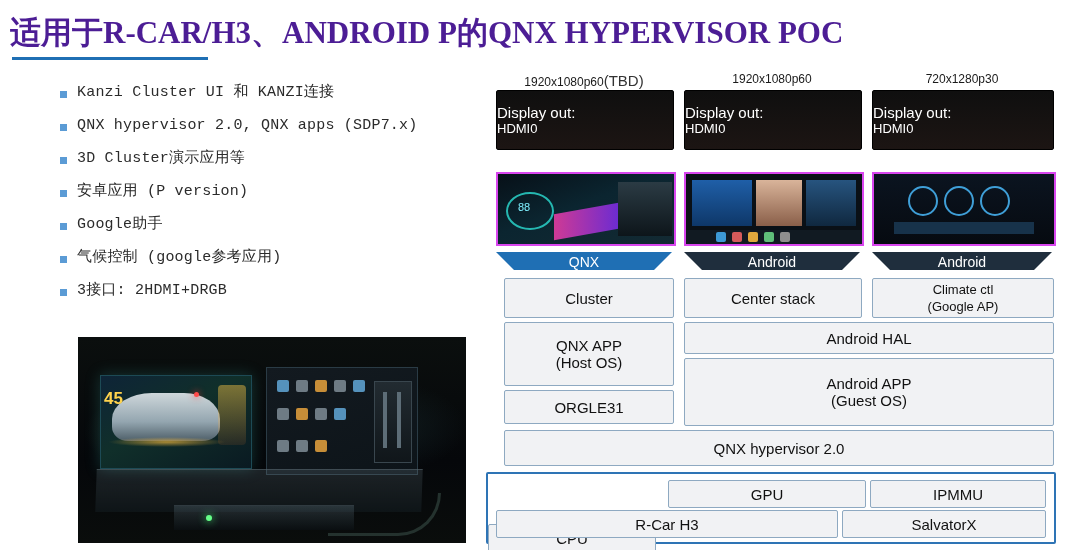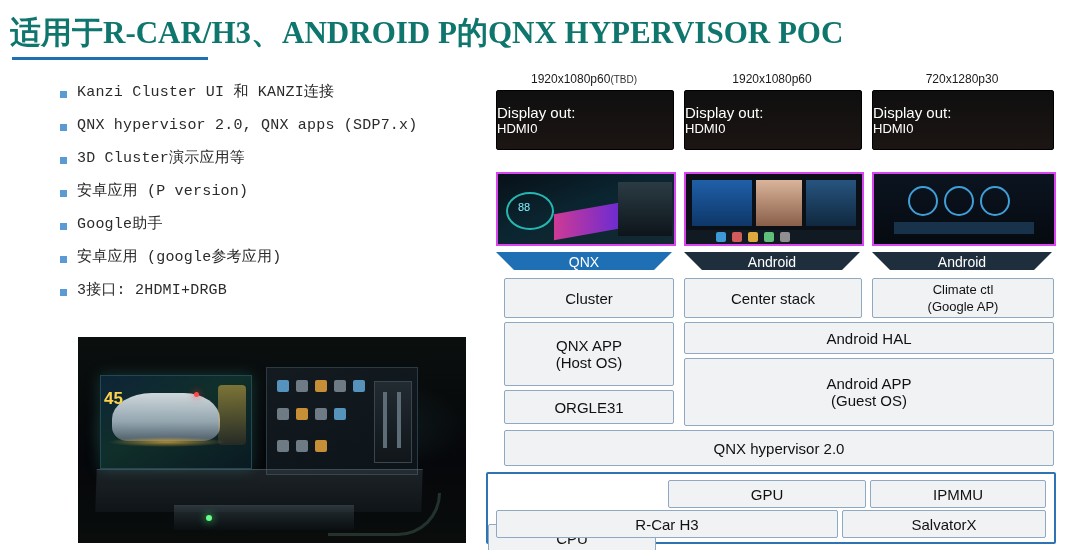--- a/index.html
+++ b/index.html
@@ -16,21 +16,21 @@
   }
 
   
   #title {
     position: absolute;
     left: 10px;
     top: 12px;
     font-family: "Liberation Serif", serif;
     font-size: 31px;
     font-weight: bold;
-    color: #0f766e;
+    color: #4c1d95;
     letter-spacing: 0px;
     white-space: nowrap;
   }
   #title-underline {
     position: absolute;
     left: 12px;
     top: 57px;
     width: 196px;
     height: 3px;
     background: #1f6fb4;
@@ -173,21 +173,21 @@
   }
 
   .res-label {
     position: absolute;
     font-size: 12px;
     color: #1a1a1a;
     text-align: center;
     white-space: nowrap;
   }
   .res-label .tbd {
-    font-size: 10px;
+    font-size: 15px;
     color: #333;
   }
 
   .display-box {
     position: absolute;
     background: #111111;
     background: linear-gradient(180deg, #0f0f0f 0%, #1c1513 100%);
     border: 1px solid #000;
     color: #ffffff;
     display: flex;
@@ -281,21 +281,21 @@
   <div class="bullet-row">
     <span class="bullet-mark"></span>
     <span class="bullet-text">安卓应用 (P version)</span>
   </div>
   <div class="bullet-row">
     <span class="bullet-mark"></span>
     <span class="bullet-text">Google助手</span>
   </div>
   <div class="bullet-row">
     <span class="bullet-mark"></span>
-    <span class="bullet-text">安卓应用 (google参考应用)</span>
+    <span class="bullet-text">气候控制 (google参考应用)</span>
   </div>
   <div class="bullet-row">
     <span class="bullet-mark"></span>
     <span class="bullet-text">3接口: 2HDMI+DRGB</span>
   </div>
 </div>
 
 <div id="photo">
   <div class="ph" id="ph-bgglow"></div>
 

